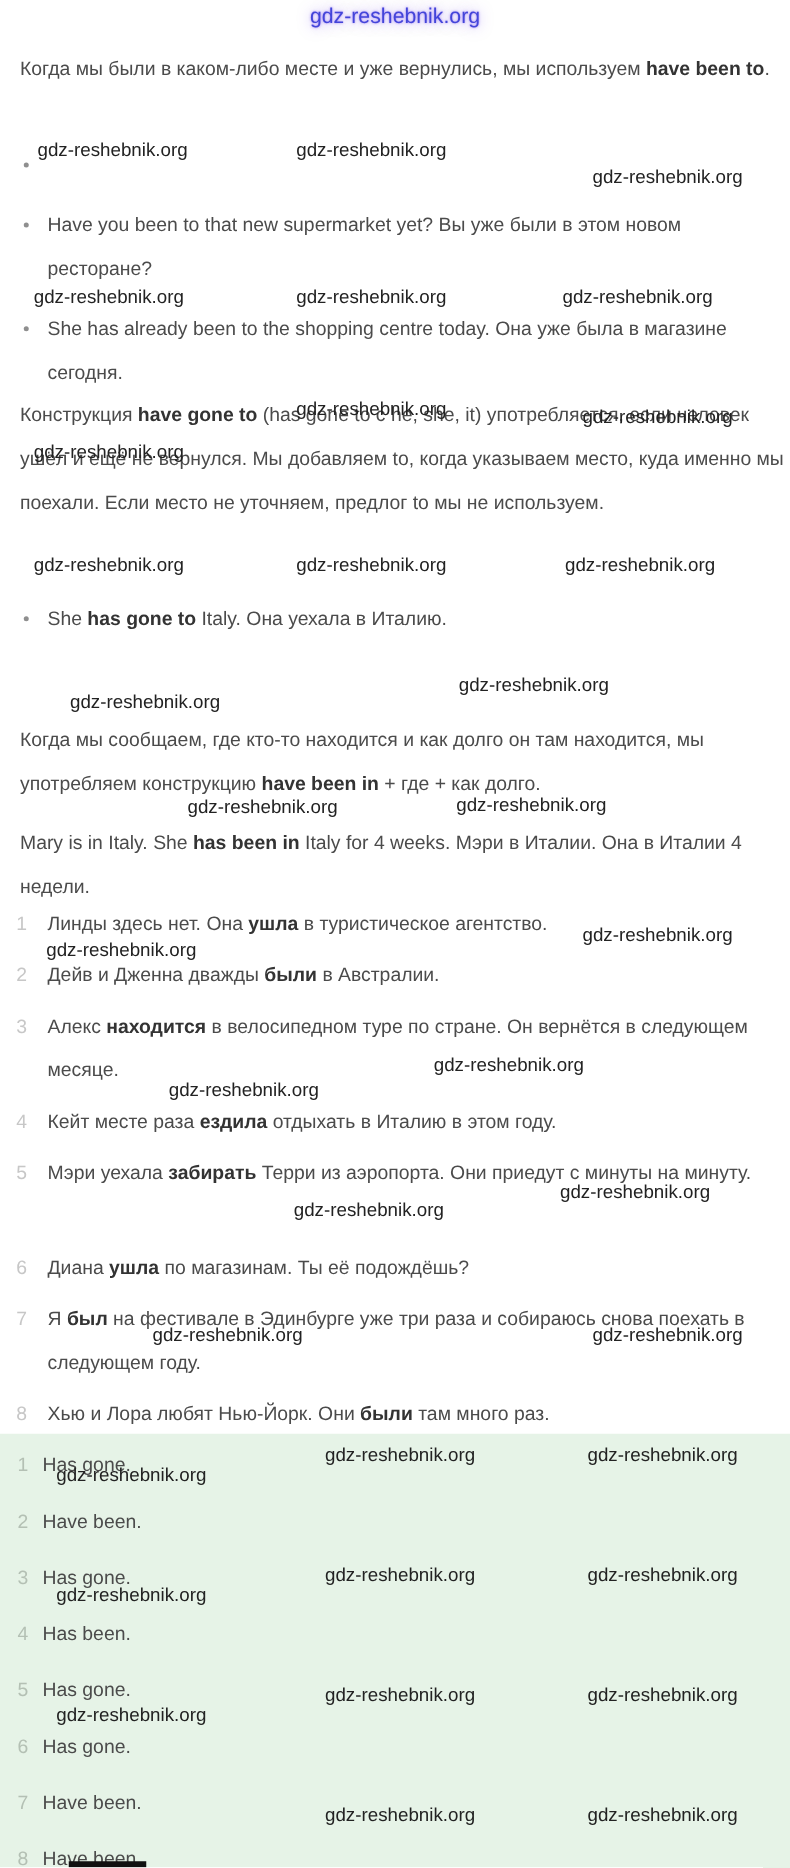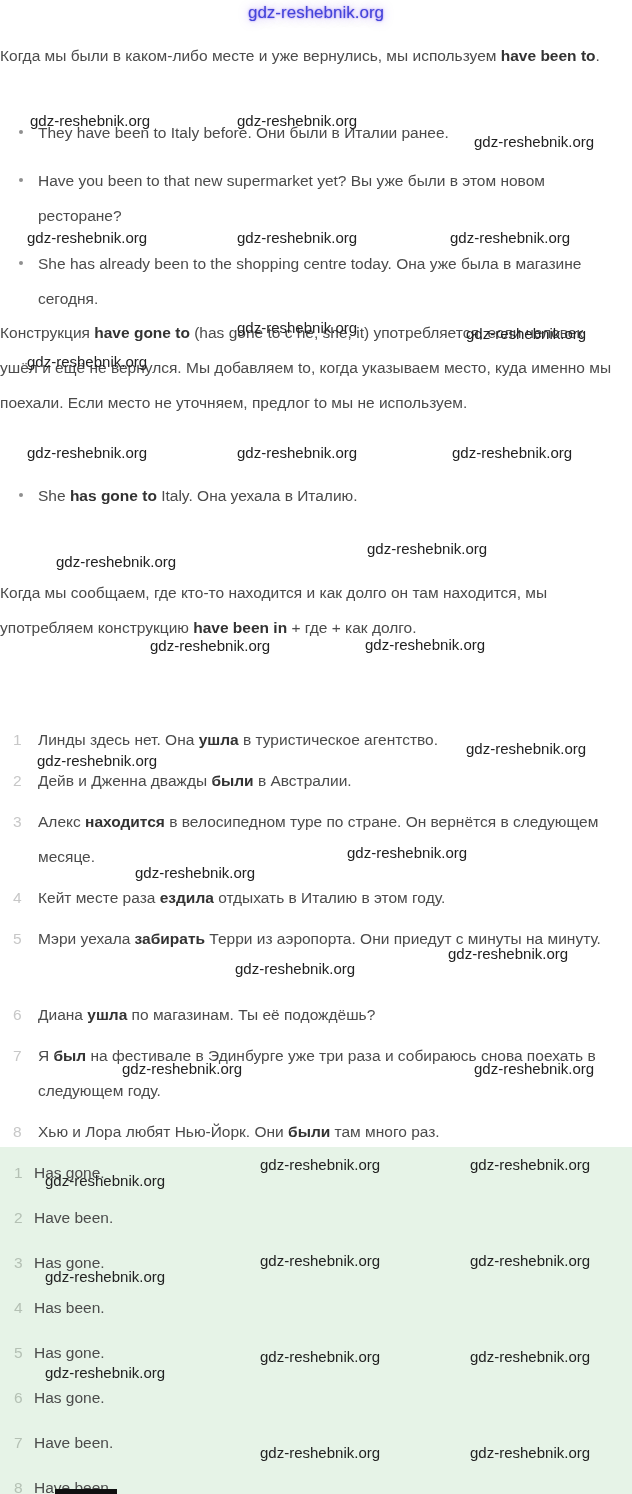--- a/index.html
+++ b/index.html
@@ -3,21 +3,21 @@
 <meta charset="utf-8">
 <style>
   * { margin:0; padding:0; box-sizing:border-box; }
   html,body { background:#ffffff; }
   .page {
     position:relative; width:632px; height:1494px; overflow:hidden;
     margin:0 auto; background:#ffffff;
     font-family:Liberation Sans, sans-serif;
     font-size:15.5px; line-height:35px; color:#4b4b4b;
   }
-  .para { position:absolute; left:0; width:612px; }
+  .para { position:absolute; left:16px; width:612px; }
   b { font-weight:700; color:#333333; }
   .b-item { position:absolute; left:0; width:612px; padding-left:38px; list-style:none; }
   .dot { position:absolute; left:19px; top:15px; width:4px; height:4px; border-radius:50%; background:#8f8f8f; }
   .ex-item { position:absolute; left:0; width:632px; padding-left:38px; list-style:none; }
   .num { position:absolute; left:13px; top:0; color:#c7c7c7; }
   .answers { position:absolute; left:0; top:1147px; width:632px; height:347px; background:#e6f3e7; }
   .ans-list { list-style:none; padding-top:8px; }
   .ans-item { position:relative; padding-left:34px; margin-bottom:10px; }
   .ans-item .num { left:14px; color:#b4c0b4; }
   .wm { position:absolute; font-size:15px; line-height:18px; color:#222222; white-space:nowrap; z-index:5; }
@@ -30,30 +30,31 @@
 </style>
 </head>
 <body>
 
 <div class="page">
 
   <div class="wm-top">gdz-reshebnik.org</div>
 
   <p class="para" style="top:38px"><span>Когда мы были в каком-либо месте и уже вернулись, мы используем </span><b>have been to</b><span>.</span></p>
 
-  <div class="b-item" style="top:115px"><span class="dot"></span><span>They have been to Italy before. Они были в Италии ранее.</span></div>
+  <div class="b-item" style="top:115px"><span class="dot"></span></div>
   <div class="b-item" style="top:163px"><span class="dot"></span><span>Have you been to that new supermarket yet? Вы уже были в этом новом ресторане?</span></div>
   <div class="b-item" style="top:246px;width:632px"><span class="dot"></span><span>She has already been to the shopping centre today. Она уже была в магазине сегодня.</span></div>
 
   <p class="para" style="top:315px"><span>Конструкция </span><b>have gone to</b><span> (has gone to с he, she, it) употребляется, если человек ушёл и ещё не вернулся. Мы добавляем to, когда указываем место, куда именно мы поехали. Если место не уточняем, предлог to мы не используем.</span></p>
 
   <div class="b-item" style="top:478px"><span class="dot"></span><span>She </span><b>has gone to</b><span> Italy. Она уехала в Италию.</span></div>
 
   <p class="para" style="top:575px"><span>Когда мы сообщаем, где кто-то находится и как долго он там находится, мы употребляем конструкцию </span><b>have been in</b><span> + где + как долго.</span></p>
 
+  <p class="para" style="top:657px"><span>Mary is in Italy. She </span><b>has been in</b><span> Italy for 4 weeks. Мэри в Италии. Она в Италии 4 недели.</span></p>
 
   <div class="ex-item" style="top:722px"><span class="num">1</span><span>Линды здесь нет. Она </span><b>ушла</b><span> в туристическое агентство.</span></div>
   <div class="ex-item" style="top:763px"><span class="num">2</span><span>Дейв и Дженна дважды </span><b>были</b><span> в Австралии.</span></div>
   <div class="ex-item" style="top:804px"><span class="num">3</span><span>Алекс </span><b>находится</b><span> в велосипедном туре по стране. Он вернётся в следующем месяце.</span></div>
   <div class="ex-item" style="top:880px"><span class="num">4</span><span>Кейт месте раза </span><b>ездила</b><span> отдыхать в Италию в этом году.</span></div>
   <div class="ex-item" style="top:921px"><span class="num">5</span><span>Мэри уехала </span><b>забирать</b><span> Терри из аэропорта. Они приедут с минуты на минуту.</span></div>
   <div class="ex-item" style="top:997px"><span class="num">6</span><span>Диана </span><b>ушла</b><span> по магазинам. Ты её подождёшь?</span></div>
   <div class="ex-item" style="top:1038px"><span class="num">7</span><span>Я </span><b>был</b><span> на фестивале в Эдинбурге уже три раза и собираюсь снова поехать в следующем году.</span></div>
   <div class="ex-item" style="top:1114px"><span class="num">8</span><span>Хью и Лора любят Нью-Йорк. Они </span><b>были</b><span> там много раз.</span></div>
 

